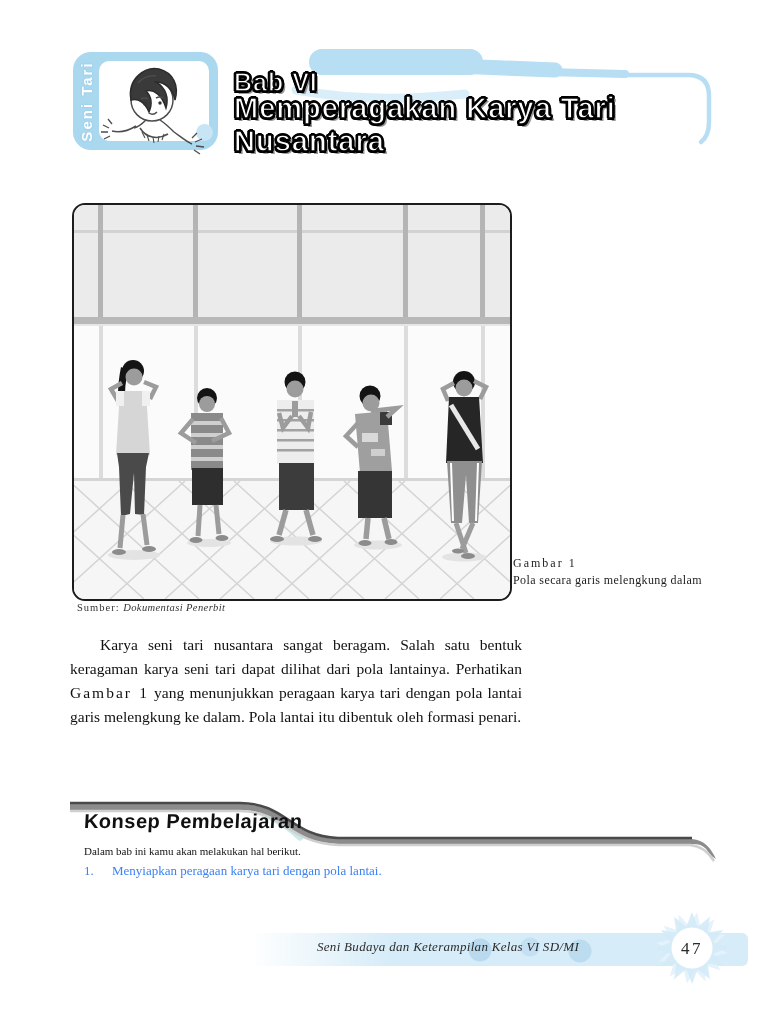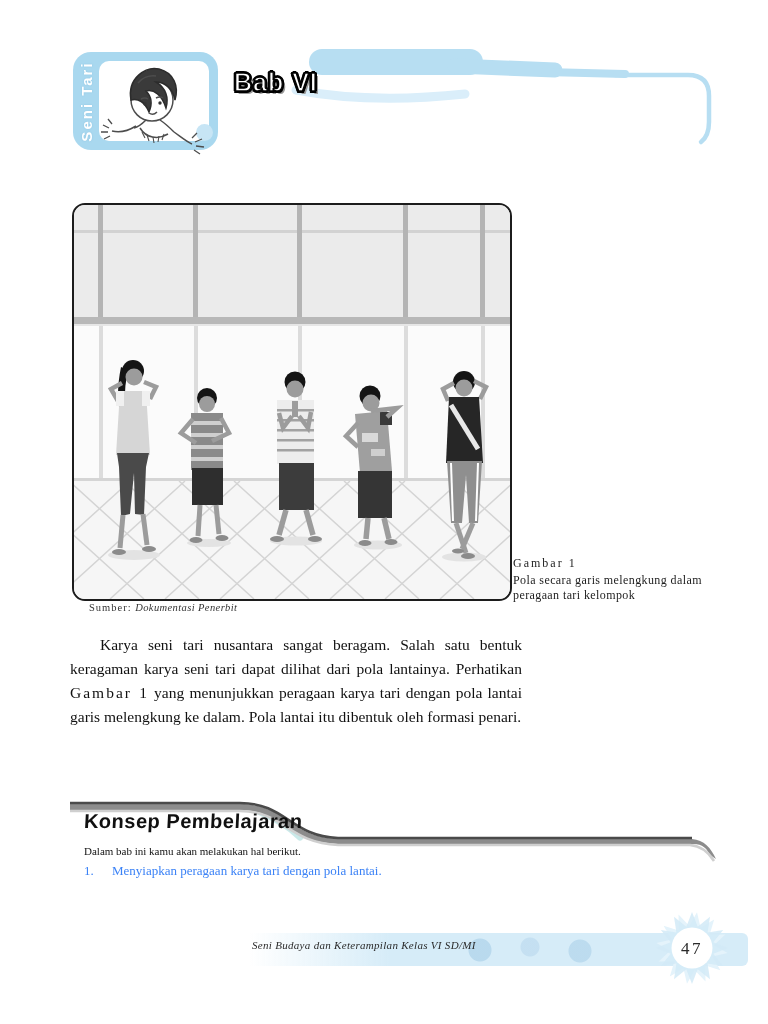--- a/index.html
+++ b/index.html
@@ -27,21 +27,21 @@
       text-shadow:2px 0 0 #000,-2px 0 0 #000,0 2px 0 #000,0 -2px 0 #000,
                   1.5px 1.5px 0 #000,-1.5px 1.5px 0 #000,1.5px -1.5px 0 #000,-1.5px -1.5px 0 #000,
                   3px 3px 0 #9a9a9a;}
   .chapter-label{position:absolute;left:234px;top:48px;font-size:25px;margin-top:20px;}
   .title-line1{position:absolute;left:234px;top:92px;font-size:29px;}
   .title-line2{position:absolute;left:234px;top:134px;font-size:29px;}
 
   
   .photo{position:absolute;left:72px;top:203px;width:436px;height:394px;
          border:2px solid #1c1c1c;border-radius:13px;overflow:hidden;background:#f2f2f2;}
-  .source-caption{position:absolute;left:89px;top:602px;font-size:10.5px;color:#333;
+  .source-caption{position:absolute;left:77px;top:602px;font-size:10.5px;color:#333;
          letter-spacing:1px;}
   .source-caption .val{font-style:italic;letter-spacing:0.4px;}
 
   .figure-caption{position:absolute;left:513px;top:556px;width:240px;color:#1d1d1d;}
   .figure-caption .cap-title{font-size:12px;letter-spacing:2px;margin-bottom:2px;}
   .figure-caption .cap-line{font-size:12px;letter-spacing:0.4px;line-height:15px;}
 
   
   .body-text{position:absolute;left:70px;top:633px;width:452px;font-size:15.5px;
          line-height:24px;color:#111;text-align:justify;}
@@ -58,22 +58,22 @@
   .konsep-item .num{display:inline-block;width:28px;}
 
   
   .footer-band{position:absolute;left:250px;top:933px;width:498px;height:33px;
       border-radius:0 6px 6px 0;
       background:
         radial-gradient(circle at 230px 17px, rgba(150,195,225,.45) 0 11px, rgba(0,0,0,0) 12px),
         radial-gradient(circle at 280px 14px, rgba(170,205,232,.4) 0 9px, rgba(0,0,0,0) 10px),
         radial-gradient(circle at 330px 18px, rgba(150,195,225,.4) 0 11px, rgba(0,0,0,0) 12px),
         linear-gradient(to right, rgba(214,236,248,0), #d6ecf8 28%, #d6ecf8);}
-  .footer-title{position:absolute;left:252px;top:939px;width:392px;text-align:left;
-      font-size:11px;font-style:italic;color:#2a2a2a;letter-spacing:0.3px;}
+  .footer-title{position:absolute;left:252px;top:939px;width:392px;text-align:center;
+      font-size:13px;font-style:italic;color:#2a2a2a;letter-spacing:0.3px;}
   .page-badge{position:absolute;left:652px;top:911px;width:80px;height:76px;}
 </style>
 </head>
 <body>
 
 <div class="page">
 
   <svg class="header-swoosh">
     <g stroke="#b7def2" fill="none" stroke-linecap="round">
       <path d="M 322,62 L 470,62" stroke-width="26"></path>
@@ -106,20 +106,21 @@
       <path d="M 42,68 C 34,73 26,75 18,73"></path>
       <path d="M 18,66 l -4,-5 M 15,70 l -6,-3 M 14,74 l -7,0 M 16,78 l -6,3" stroke-width="1.3"></path>
       <path d="M 80,74 C 87,79 93,84 98,86"></path>
       <path d="M 98,80 l 5,-5 M 101,84 l 7,-3 M 102,88 l 8,1 M 100,92 l 6,4" stroke-width="1.3"></path>
       <path d="M 46,70 C 52,80 64,82 74,76"></path>
       <path d="M 48,74 l 3,6 M 53,77 l 2,6 M 59,79 l 1,6 M 65,78 l -1,6 M 70,76 l -2,6" stroke-width="1.1"></path>
     </g>
   </svg>
 
   <div class="chapter-label outline-text">Bab VI</div>
+  <div class="title-line1 outline-text">Memperagakan Karya Tari Nusantara</div>
 
   <div class="photo">
     <svg width="436" height="394" viewBox="0 0 436 394">
       <rect x="0" y="0" width="436" height="120" fill="#ebebeb"></rect>
       <rect x="0" y="120" width="436" height="155" fill="#fbfbfb"></rect>
       <rect x="0" y="25" width="436" height="3" fill="#d2d2d2"></rect>
       <g fill="#b4b4b4">
         <rect x="24" y="0" width="5" height="114"></rect>
           <rect x="119" y="0" width="5" height="114"></rect>
         <rect x="223" y="0" width="5" height="114"></rect>
@@ -240,21 +241,20 @@
   </div>
 
   <div class="source-caption">
     <span>Sumber:</span>
     <span class="val">Dokumentasi Penerbit</span>
   </div>
 
   <div class="figure-caption">
     <div class="cap-title">Gambar 1</div>
     <div class="cap-line">Pola secara garis melengkung dalam</div>
-    <div class="cap-line">peragaan tari kelompok</div>
   </div>
 
   <div class="body-text">
     <p><span>Karya seni tari nusantara sangat beragam. Salah satu bentuk keragaman karya seni tari dapat dilihat dari pola lantainya. Perhatikan </span><span class="keyword">Gambar 1</span><span> yang menunjukkan peragaan karya tari dengan pola lantai garis melengkung ke dalam. Pola lantai itu dibentuk oleh formasi penari.</span></p>
   </div>
 
   <svg class="konsep-swoosh" viewBox="0 0 768 80">
     <path d="M 258,16 C 278,24 292,34 300,42" stroke="#bde4e4" stroke-width="7" fill="none" stroke-linecap="round" opacity="0.8"></path>
     <path d="M 70,9 L 240,9 C 286,9 290,42 338,44 L 692,44 C 704,45 711,53 716,64 L 710,60 C 705,50 700,49 690,49 L 338,49 C 284,47 282,15 240,15 L 70,15 Z" fill="#8c8c8c"></path>
     <path d="M 70,8 L 240,8 C 286,8 290,41 338,43 L 692,43" stroke="#4a4a4a" stroke-width="2.5" fill="none"></path>

